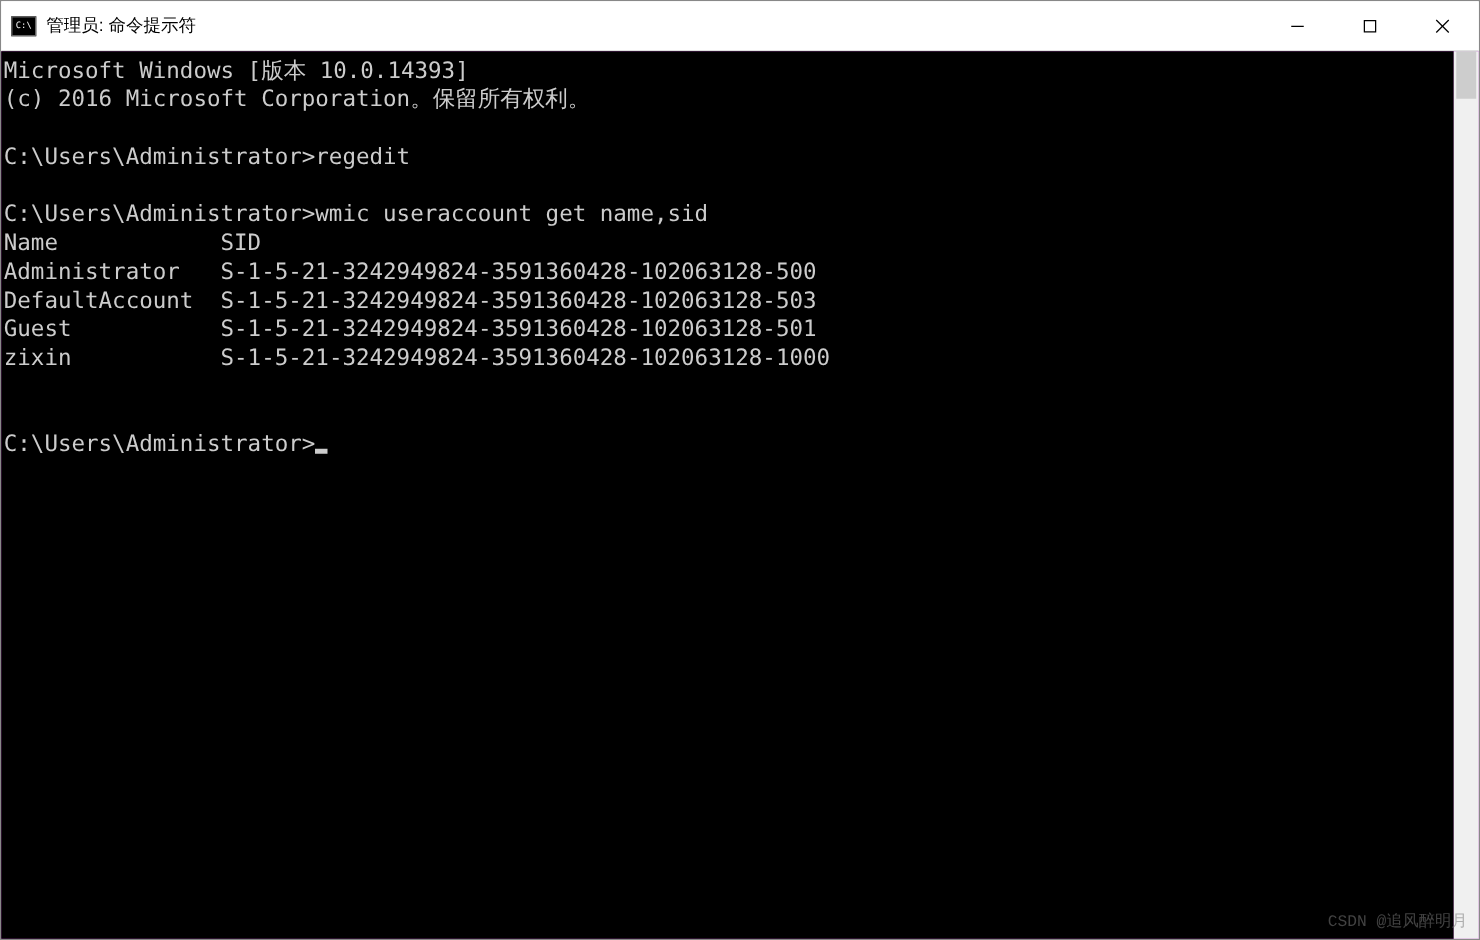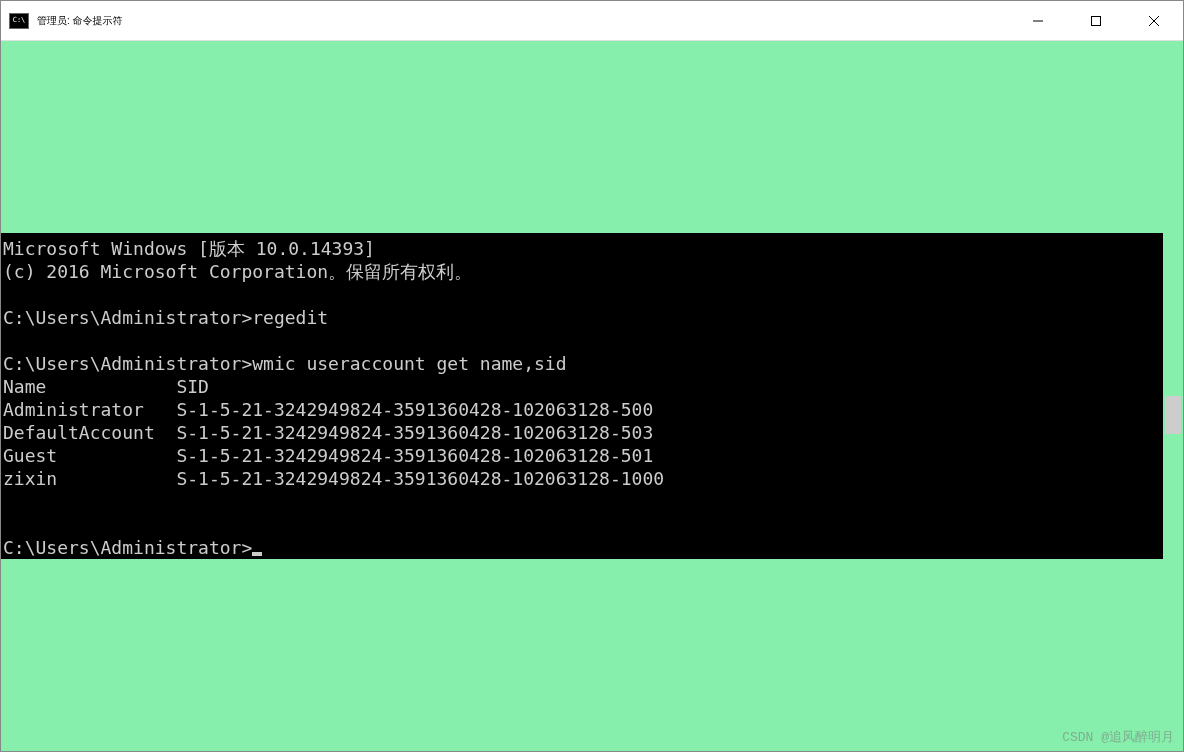--- a/index.html
+++ b/index.html
@@ -42,21 +42,21 @@
       margin-right: 8px;
       position: relative;
     }
     .app-icon-text {
       color: #fff;
       font-size: 7px;
       font-family: monospace;
       line-height: 1;
     }
     .title-text {
-      font-size: 10px;
+      font-size: 14px;
       color: #000;
       flex: 1;
     }
     .window-controls {
       display: flex;
       height: 100%;
     }
     .win-btn {
       width: 58px;
       height: 100%;
@@ -65,23 +65,22 @@
       justify-content: center;
       cursor: pointer;
     }
     .win-btn svg {
       width: 12px;
       height: 12px;
     }
     .terminal-wrap {
       flex: 1;
       display: flex;
-      background: #86efac;
+      background: #a21caf;
       position: relative;
-      align-items: center;
     }
     .terminal {
       flex: 1;
       background: #000;
       color: #cccccc;
       font-family: "NSimSun", "SimSun", "Consolas", monospace;
       font-size: 18px;
       line-height: 23px;
       padding: 4px 0 0 2px;
       white-space: pre;

